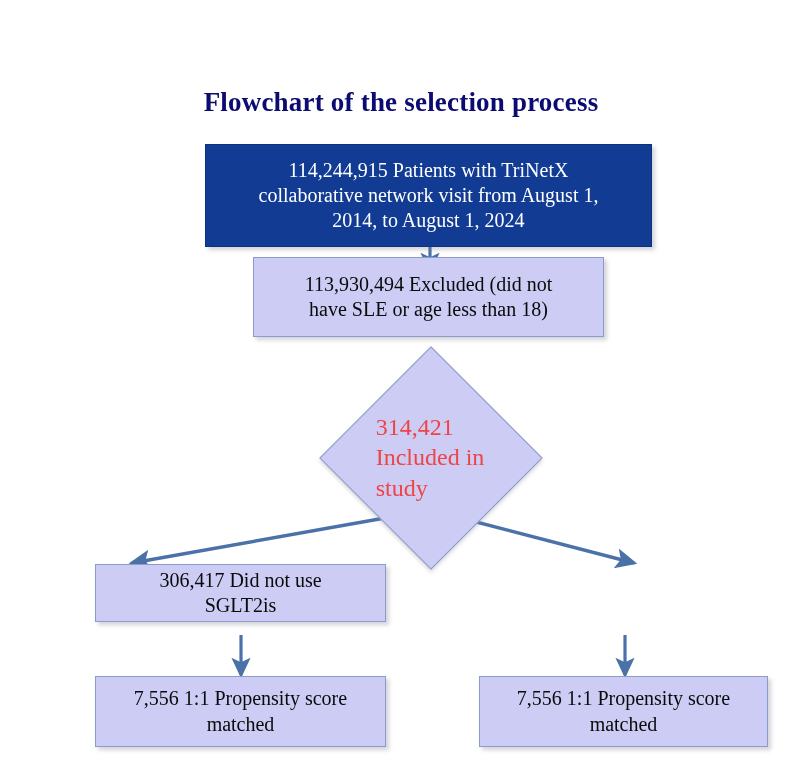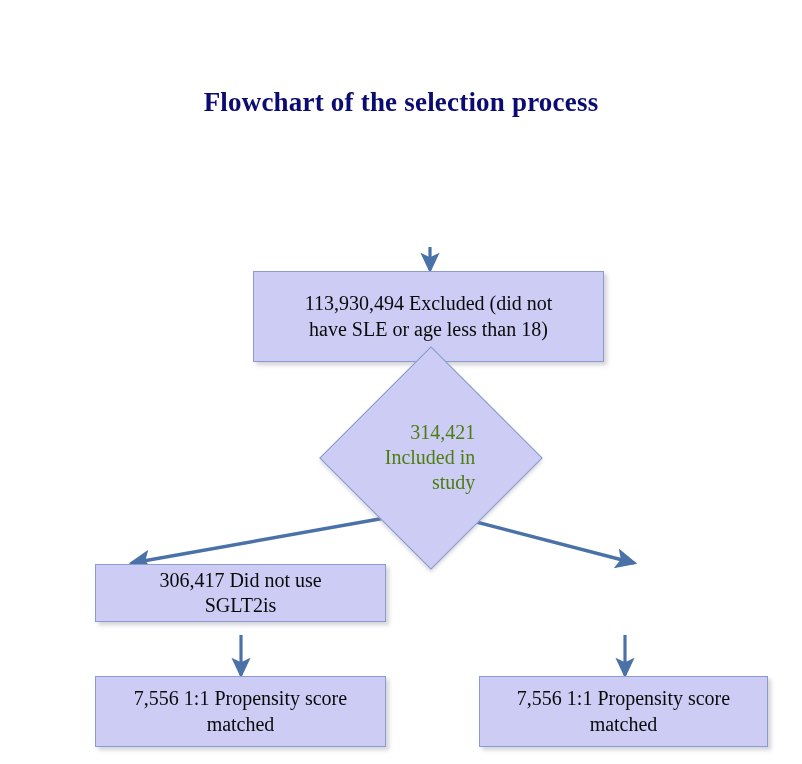--- a/index.html
+++ b/index.html
@@ -87,24 +87,24 @@
     background: #ccccf5;
     border: 1px solid #8a9ccb;
     transform: rotate(45deg);
     box-shadow: 2px 2px 4px rgba(130, 130, 150, 0.3);
   }
   .diamond-label {
     position: absolute;
     display: flex;
     align-items: center;
     justify-content: center;
-    text-align: right;
+    text-align: left;
     line-height: 1.26;
-    font-size: 20px;
-    color: #4d7c0f;
+    font-size: 24px;
+    color: #ef4444;
     white-space: pre-line;
     pointer-events: none;
   }
 </style>
 </head>
 <body>
 
 <div id="canvas">
 
   <svg id="flow-svg" viewBox="0 0 802 764" xmlns="http://www.w3.org/2000/svg">
@@ -125,22 +125,27 @@
 
     <line x1="430" y1="466" x2="634" y2="519" stroke="#4a72a8" stroke-width="3.4" marker-end="url(#arrowhead)"></line>
 
     <line x1="241" y1="591" x2="241" y2="631" stroke="#4a72a8" stroke-width="3.2" marker-end="url(#arrowhead)"></line>
 
     <line x1="625" y1="591" x2="625" y2="631" stroke="#4a72a8" stroke-width="3.2" marker-end="url(#arrowhead)"></line>
   </svg>
 
   <div class="chart-title">Flowchart of the selection process</div>
 
+  <div class="node rect rect-primary" style="left:205px; top:100px; width:447px; height:103px;">
+    <span class="node-text">114,244,915 Patients with TriNetX
+collaborative network visit from August 1,
+2014, to August 1, 2024</span>
+  </div>
 
-  <div class="node rect rect-secondary" style="left:253px; top:227px; width:351px; height:91px;">
+  <div class="node rect rect-secondary" style="left:253px; top:213px; width:351px; height:80px;">
     <span class="node-text">113,930,494 Excluded (did not
 have SLE or age less than 18)</span>
   </div>
 
   <div class="diamond" style="left:352px; top:335px; width:156px; height:156px;"></div>
   <div class="diamond-label" style="left:330px; top:366px; width:200px; height:95px;">314,421
 Included in
 study</div>
 
   <div class="node rect rect-secondary" style="left:95px; top:520px; width:291px; height:58px;">

